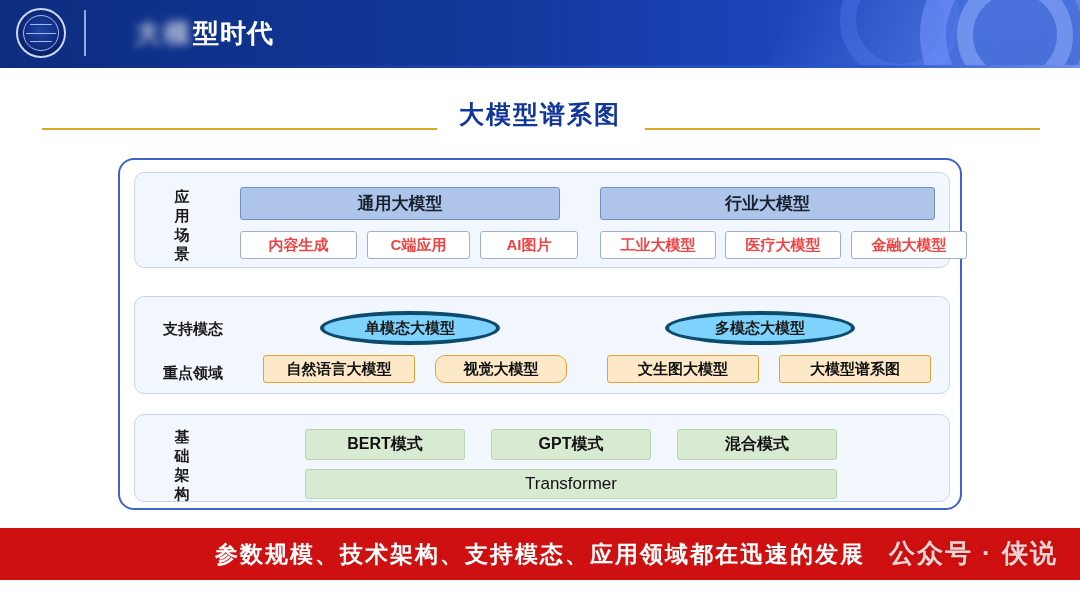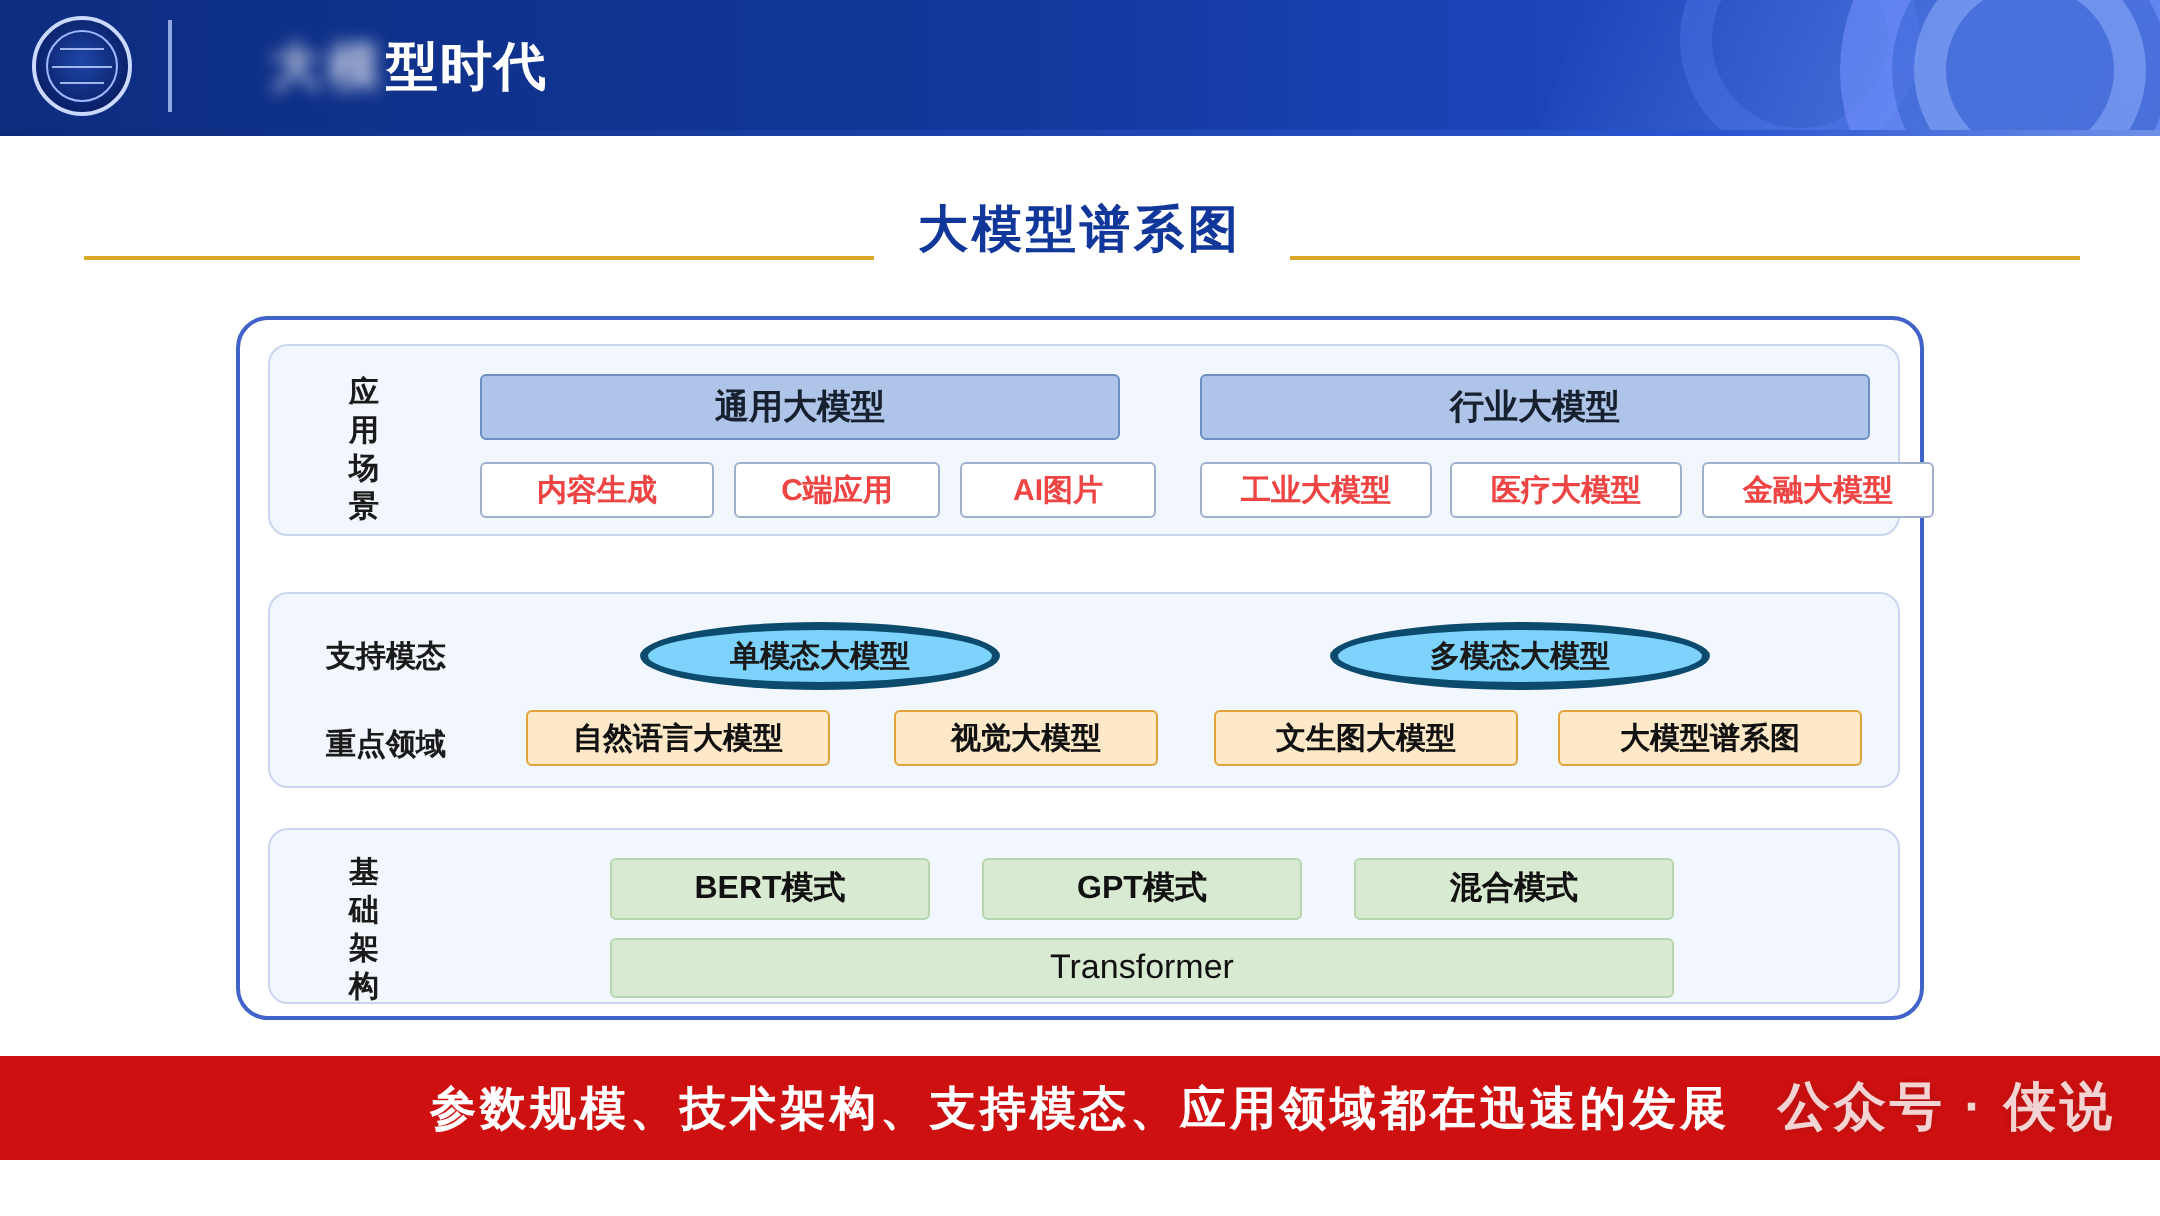--- a/index.html
+++ b/index.html
@@ -231,21 +231,21 @@
 
   
   .panel-mod { left: 14px; top: 136px; width: 816px; height: 98px; }
   .label-mod1 { left: 28px; top: 22px; width: 90px; text-align: left; }
   .label-mod2 { left: 28px; top: 66px; width: 90px; text-align: left; }
 
   .p-single { left: 185px; top: 14px; width: 180px; height: 34px; font-size: 15px; }
   .p-multi  { left: 530px; top: 14px; width: 190px; height: 34px; font-size: 15px; }
 
   .p-nlp    { left: 128px; top: 58px; width: 152px; height: 28px; }
-  .p-vision { left: 312px; top: 58px; width: 132px; height: 28px; }
+  .p-vision { left: 300px; top: 58px; width: 132px; height: 28px; border-radius: 10px; }
   .p-t2i    { left: 472px; top: 58px; width: 152px; height: 28px; }
   .p-other  { left: 644px; top: 58px; width: 152px; height: 28px; }
 
   
   .panel-base { left: 14px; top: 254px; width: 816px; height: 88px; }
   .label-base { left: 36px; top: 12px; width: 22px; }
 
   .p-bert { left: 170px; top: 14px; width: 160px; height: 31px; font-size: 16px; }
   .p-gpt  { left: 356px; top: 14px; width: 160px; height: 31px; font-size: 16px; }
   .p-mix  { left: 542px; top: 14px; width: 160px; height: 31px; font-size: 16px; }

